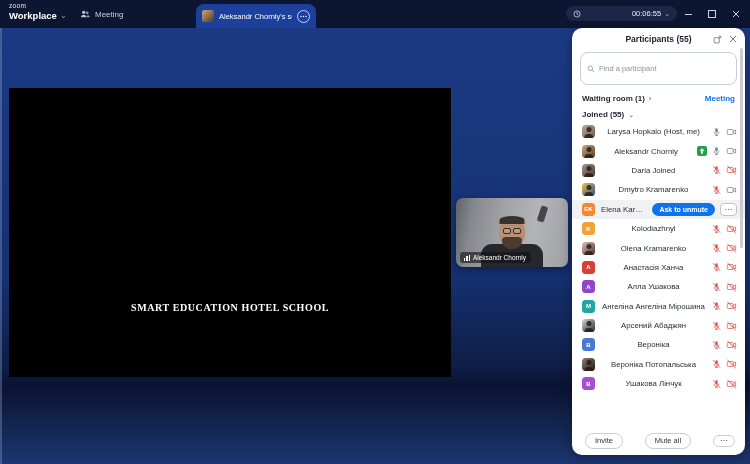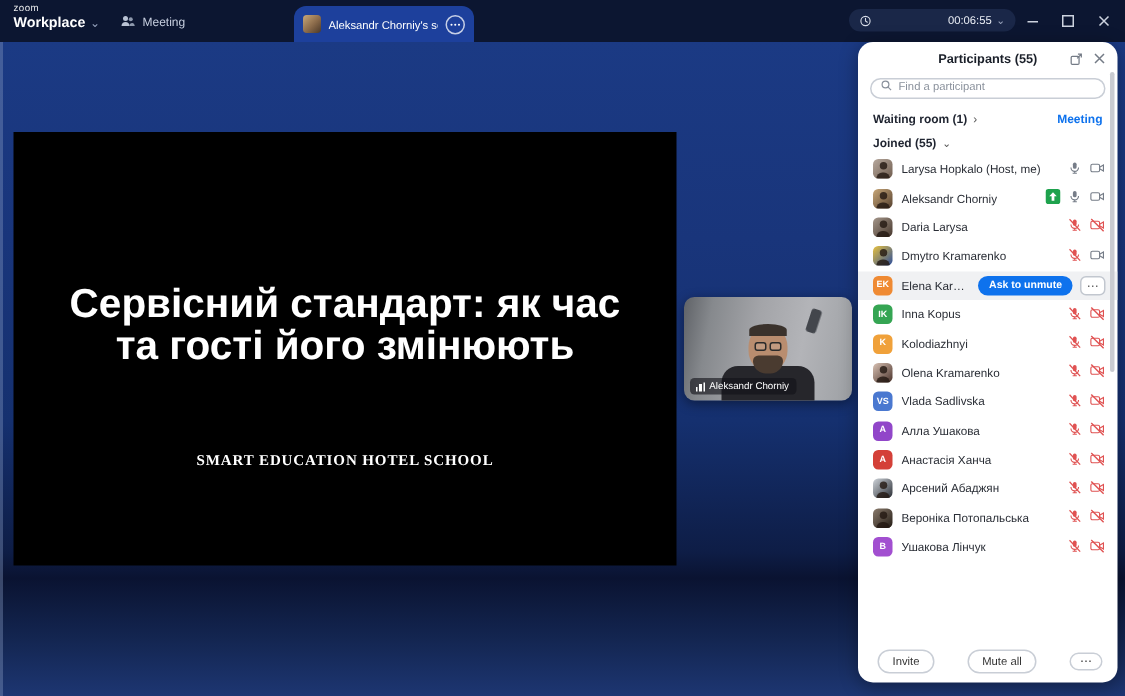--- a/index.html
+++ b/index.html
@@ -63,40 +63,40 @@
   .bars{display:flex;align-items:flex-end;gap:1px;height:6px;}
   .bars i{width:1.3px;background:#fff;display:block;}
   .bars i:nth-child(1){height:3px;} .bars i:nth-child(2){height:4.5px;} .bars i:nth-child(3){height:6px;}
 
   
   .panel{position:absolute;left:572px;top:28px;width:173px;height:427px;background:#fff;border-radius:10px;
          box-shadow:0 2px 12px rgba(0,0,0,.35);display:flex;flex-direction:column;z-index:6;box-sizing:border-box;}
   .p-header{height:22px;flex:none;position:relative;display:flex;align-items:center;justify-content:center;}
   .p-title{font-size:8.5px;font-weight:bold;color:#1a1f29;}
   .p-hicons{position:absolute;right:8px;top:0;height:22px;display:flex;align-items:center;gap:7px;color:#747b86;}
-  .p-search{flex:none;margin:2px 8px 4px;height:14px;border:1px solid #c9ced6;border-radius:8px;
-            display:flex;align-items:flex-start;gap:4px;padding:0 6px;box-sizing:border-box;}
+  .p-search{flex:none;margin:2px 8px 4px;height:33px;border:1px solid #c9ced6;border-radius:8px;
+            display:flex;align-items:center;gap:4px;padding:0 6px;box-sizing:border-box;}
   .p-search .ph{color:#8a919c;font-size:7.5px;}
   .p-waiting{flex:none;height:18px;display:flex;align-items:center;padding:0 10px;}
   .p-waiting .wl{font-size:8px;font-weight:bold;color:#1f2430;}
   .p-waiting .chev{font-size:8px;color:#555;margin-left:4px;flex:1;}
   .p-waiting .msg{font-size:8px;font-weight:bold;color:#0e72ed;}
   .p-joined{flex:none;height:15px;display:flex;align-items:center;gap:4px;padding:0 10px;}
   .p-joined .jl{font-size:8px;font-weight:bold;color:#1f2430;}
   .p-joined .chev{font-size:7px;color:#555;}
   .p-list{flex:1;overflow:hidden;position:relative;}
   .prow{height:19.4px;display:flex;align-items:center;gap:6px;padding:0 8px 0 10px;box-sizing:border-box;}
   .prow.hl{background:#f0f1f3;}
   .pav{width:13px;height:13px;border-radius:3.5px;flex:none;display:flex;align-items:center;justify-content:center;
        color:#fff;font-size:6px;font-weight:bold;position:relative;overflow:hidden;}
   .pav.photo::before{content:"";position:absolute;left:50%;top:2px;transform:translateX(-50%);
        width:5px;height:5px;border-radius:50%;background:rgba(35,24,17,.8);}
   .pav.photo::after{content:"";position:absolute;left:50%;bottom:-1px;transform:translateX(-50%);
        width:9.5px;height:5px;border-radius:4px 4px 0 0;background:rgba(35,24,17,.8);}
-  .pname{flex:1;font-size:7.8px;color:#2a2e36;white-space:nowrap;overflow:hidden;text-overflow:ellipsis;}
+  .pname{flex:1;font-size:7.8px;color:#2a2e36;white-space:nowrap;overflow:hidden;text-overflow:ellipsis;text-align:center;}
   .picons{display:flex;align-items:center;gap:5px;flex:none;}
   .ic-gray{color:#767d88;} .ic-red{color:#e05252;}
   .ask-btn{background:#0e72ed;color:#fff;font-size:7px;font-weight:bold;border:none;border-radius:9px;
            padding:3px 7px;font-family:inherit;}
   .more-btn{width:17px;height:13px;border:1px solid #c2c7cf;border-radius:4px;background:#fff;color:#555;
             font-size:8px;line-height:9px;padding:0;font-family:inherit;}
   .p-scrollbar{position:absolute;right:2px;top:20px;width:3px;height:200px;background:#c9cbd1;border-radius:2px;}
   .p-footer{flex:none;height:19px;display:flex;align-items:center;justify-content:space-between;
             padding:0 10px 5px 13px;}
   .f-btn{border:1px solid #c9ced6;border-radius:9px;background:#fff;color:#333;font-size:7.5px;
@@ -158,24 +158,20 @@
             <path d="M1 1l6 6M7 1l-6 6" stroke="#cdd3df" stroke-width="1"></path>
           </svg>
       </span>
     </div>
   </div>
 
   <div class="main">
     <div class="left-edge"></div>
 
     <div class="slide">
-      <div class="slide-title">
-        <div>Сервісний стандарт: як час</div>
-        <div>та гості його змінюють</div>
-      </div>
       <div class="slide-footer">SMART EDUCATION HOTEL SCHOOL</div>
     </div>
 
     <div class="video">
       <span class="wall-obj"></span>
       <div class="person">
         <span class="body"></span>
         <span class="head"></span>
         <span class="hair"></span>
         <span class="glasses">
@@ -258,21 +254,21 @@
                 <path d="M8 12v2.2M5.5 14.2h5" fill="none" stroke="currentColor" stroke-width="1.3"></path>
               </svg></span>
             <span class="ic-gray"><svg width="11" height="10" viewBox="0 0 16 16">
                 <rect x="1.2" y="4" width="9.3" height="8" rx="1.6" fill="none" stroke="currentColor" stroke-width="1.2"></rect>
                 <path d="M10.5 7.2 14.6 4.7v6.6L10.5 8.8" fill="none" stroke="currentColor" stroke-width="1.2"></path>
               </svg></span>
           </span>
         </div>
         <div class="prow">
           <span class="pav photo" style="background: linear-gradient(135deg, rgb(165, 151, 139) 0%, rgb(70, 54, 44) 100%);"></span>
-          <span class="pname">Daria Larysa</span>
+          <span class="pname">Daria Joined</span>
           <span class="picons">
             <span class="ic-red"><svg width="9" height="10" viewBox="0 0 16 16">
                 <rect x="5.8" y="1.5" width="4.4" height="7.5" rx="2.2" fill="currentColor"></rect>
                 <path d="M3.5 7.5a4.5 4.5 0 0 0 9 0" fill="none" stroke="currentColor" stroke-width="1.3"></path>
                 <path d="M8 12v2.2M5.5 14.2h5" fill="none" stroke="currentColor" stroke-width="1.3"></path>
                 <path d="M1.8 1.2 14.4 14.6" stroke="currentColor" stroke-width="1.5"></path>
               </svg></span>
             <span class="ic-red"><svg width="11" height="10" viewBox="0 0 16 16">
                 <rect x="1.2" y="4" width="9.3" height="8" rx="1.6" fill="none" stroke="currentColor" stroke-width="1.2"></rect>
                 <path d="M10.5 7.2 14.6 4.7v6.6L10.5 8.8" fill="none" stroke="currentColor" stroke-width="1.2"></path>
@@ -298,37 +294,20 @@
         </div>
         <div class="prow hl">
           <span class="pav" style="background: rgb(239, 138, 51);">EK</span>
           <span class="pname">Elena Karolop</span>
           <span class="picons">
             <button class="ask-btn">Ask to unmute</button>
             <button class="more-btn">⋯</button>
           </span>
         </div>
         <div class="prow">
-          <span class="pav" style="background: rgb(53, 165, 83);">IK</span>
-          <span class="pname">Inna Kopus</span>
-          <span class="picons">
-            <span class="ic-red"><svg width="9" height="10" viewBox="0 0 16 16">
-                <rect x="5.8" y="1.5" width="4.4" height="7.5" rx="2.2" fill="currentColor"></rect>
-                <path d="M3.5 7.5a4.5 4.5 0 0 0 9 0" fill="none" stroke="currentColor" stroke-width="1.3"></path>
-                <path d="M8 12v2.2M5.5 14.2h5" fill="none" stroke="currentColor" stroke-width="1.3"></path>
-                <path d="M1.8 1.2 14.4 14.6" stroke="currentColor" stroke-width="1.5"></path>
-              </svg></span>
-            <span class="ic-red"><svg width="11" height="10" viewBox="0 0 16 16">
-                <rect x="1.2" y="4" width="9.3" height="8" rx="1.6" fill="none" stroke="currentColor" stroke-width="1.2"></rect>
-                <path d="M10.5 7.2 14.6 4.7v6.6L10.5 8.8" fill="none" stroke="currentColor" stroke-width="1.2"></path>
-                <path d="M1.6 1.6 14.8 14.6" stroke="currentColor" stroke-width="1.5"></path>
-              </svg></span>
-          </span>
-        </div>
-        <div class="prow">
           <span class="pav" style="background: rgb(240, 161, 58);">K</span>
           <span class="pname">Kolodiazhnyi</span>
           <span class="picons">
             <span class="ic-red"><svg width="9" height="10" viewBox="0 0 16 16">
                 <rect x="5.8" y="1.5" width="4.4" height="7.5" rx="2.2" fill="currentColor"></rect>
                 <path d="M3.5 7.5a4.5 4.5 0 0 0 9 0" fill="none" stroke="currentColor" stroke-width="1.3"></path>
                 <path d="M8 12v2.2M5.5 14.2h5" fill="none" stroke="currentColor" stroke-width="1.3"></path>
                 <path d="M1.8 1.2 14.4 14.6" stroke="currentColor" stroke-width="1.5"></path>
               </svg></span>
             <span class="ic-red"><svg width="11" height="10" viewBox="0 0 16 16">
@@ -349,22 +328,22 @@
                 <path d="M1.8 1.2 14.4 14.6" stroke="currentColor" stroke-width="1.5"></path>
               </svg></span>
             <span class="ic-red"><svg width="11" height="10" viewBox="0 0 16 16">
                 <rect x="1.2" y="4" width="9.3" height="8" rx="1.6" fill="none" stroke="currentColor" stroke-width="1.2"></rect>
                 <path d="M10.5 7.2 14.6 4.7v6.6L10.5 8.8" fill="none" stroke="currentColor" stroke-width="1.2"></path>
                 <path d="M1.6 1.6 14.8 14.6" stroke="currentColor" stroke-width="1.5"></path>
               </svg></span>
           </span>
         </div>
         <div class="prow">
-          <span class="pav" style="background: rgb(74, 120, 208);">VS</span>
-          <span class="pname">Vlada Sadlivska</span>
+          <span class="pav" style="background: rgb(212, 64, 56);">A</span>
+          <span class="pname">Анастасія Ханча</span>
           <span class="picons">
             <span class="ic-red"><svg width="9" height="10" viewBox="0 0 16 16">
                 <rect x="5.8" y="1.5" width="4.4" height="7.5" rx="2.2" fill="currentColor"></rect>
                 <path d="M3.5 7.5a4.5 4.5 0 0 0 9 0" fill="none" stroke="currentColor" stroke-width="1.3"></path>
                 <path d="M8 12v2.2M5.5 14.2h5" fill="none" stroke="currentColor" stroke-width="1.3"></path>
                 <path d="M1.8 1.2 14.4 14.6" stroke="currentColor" stroke-width="1.5"></path>
               </svg></span>
             <span class="ic-red"><svg width="11" height="10" viewBox="0 0 16 16">
                 <rect x="1.2" y="4" width="9.3" height="8" rx="1.6" fill="none" stroke="currentColor" stroke-width="1.2"></rect>
                 <path d="M10.5 7.2 14.6 4.7v6.6L10.5 8.8" fill="none" stroke="currentColor" stroke-width="1.2"></path>
@@ -383,39 +362,56 @@
                 <path d="M1.8 1.2 14.4 14.6" stroke="currentColor" stroke-width="1.5"></path>
               </svg></span>
             <span class="ic-red"><svg width="11" height="10" viewBox="0 0 16 16">
                 <rect x="1.2" y="4" width="9.3" height="8" rx="1.6" fill="none" stroke="currentColor" stroke-width="1.2"></rect>
                 <path d="M10.5 7.2 14.6 4.7v6.6L10.5 8.8" fill="none" stroke="currentColor" stroke-width="1.2"></path>
                 <path d="M1.6 1.6 14.8 14.6" stroke="currentColor" stroke-width="1.5"></path>
               </svg></span>
           </span>
         </div>
         <div class="prow">
-          <span class="pav" style="background: rgb(212, 64, 56);">A</span>
-          <span class="pname">Анастасія Ханча</span>
+          <span class="pav" style="background: rgb(33, 166, 160);">M</span>
+          <span class="pname">Ангеліна Ангеліна Мірошина</span>
           <span class="picons">
             <span class="ic-red"><svg width="9" height="10" viewBox="0 0 16 16">
                 <rect x="5.8" y="1.5" width="4.4" height="7.5" rx="2.2" fill="currentColor"></rect>
                 <path d="M3.5 7.5a4.5 4.5 0 0 0 9 0" fill="none" stroke="currentColor" stroke-width="1.3"></path>
                 <path d="M8 12v2.2M5.5 14.2h5" fill="none" stroke="currentColor" stroke-width="1.3"></path>
                 <path d="M1.8 1.2 14.4 14.6" stroke="currentColor" stroke-width="1.5"></path>
               </svg></span>
             <span class="ic-red"><svg width="11" height="10" viewBox="0 0 16 16">
                 <rect x="1.2" y="4" width="9.3" height="8" rx="1.6" fill="none" stroke="currentColor" stroke-width="1.2"></rect>
                 <path d="M10.5 7.2 14.6 4.7v6.6L10.5 8.8" fill="none" stroke="currentColor" stroke-width="1.2"></path>
                 <path d="M1.6 1.6 14.8 14.6" stroke="currentColor" stroke-width="1.5"></path>
               </svg></span>
           </span>
         </div>
         <div class="prow">
           <span class="pav photo" style="background: linear-gradient(135deg, rgb(207, 212, 218) 0%, rgb(42, 46, 53) 100%);"></span>
           <span class="pname">Арсений Абаджян</span>
+          <span class="picons">
+            <span class="ic-red"><svg width="9" height="10" viewBox="0 0 16 16">
+                <rect x="5.8" y="1.5" width="4.4" height="7.5" rx="2.2" fill="currentColor"></rect>
+                <path d="M3.5 7.5a4.5 4.5 0 0 0 9 0" fill="none" stroke="currentColor" stroke-width="1.3"></path>
+                <path d="M8 12v2.2M5.5 14.2h5" fill="none" stroke="currentColor" stroke-width="1.3"></path>
+                <path d="M1.8 1.2 14.4 14.6" stroke="currentColor" stroke-width="1.5"></path>
+              </svg></span>
+            <span class="ic-red"><svg width="11" height="10" viewBox="0 0 16 16">
+                <rect x="1.2" y="4" width="9.3" height="8" rx="1.6" fill="none" stroke="currentColor" stroke-width="1.2"></rect>
+                <path d="M10.5 7.2 14.6 4.7v6.6L10.5 8.8" fill="none" stroke="currentColor" stroke-width="1.2"></path>
+                <path d="M1.6 1.6 14.8 14.6" stroke="currentColor" stroke-width="1.5"></path>
+              </svg></span>
+          </span>
+        </div>
+        <div class="prow">
+          <span class="pav" style="background: rgb(74, 120, 208);">В</span>
+          <span class="pname">Вероніка</span>
           <span class="picons">
             <span class="ic-red"><svg width="9" height="10" viewBox="0 0 16 16">
                 <rect x="5.8" y="1.5" width="4.4" height="7.5" rx="2.2" fill="currentColor"></rect>
                 <path d="M3.5 7.5a4.5 4.5 0 0 0 9 0" fill="none" stroke="currentColor" stroke-width="1.3"></path>
                 <path d="M8 12v2.2M5.5 14.2h5" fill="none" stroke="currentColor" stroke-width="1.3"></path>
                 <path d="M1.8 1.2 14.4 14.6" stroke="currentColor" stroke-width="1.5"></path>
               </svg></span>
             <span class="ic-red"><svg width="11" height="10" viewBox="0 0 16 16">
                 <rect x="1.2" y="4" width="9.3" height="8" rx="1.6" fill="none" stroke="currentColor" stroke-width="1.2"></rect>
                 <path d="M10.5 7.2 14.6 4.7v6.6L10.5 8.8" fill="none" stroke="currentColor" stroke-width="1.2"></path>

